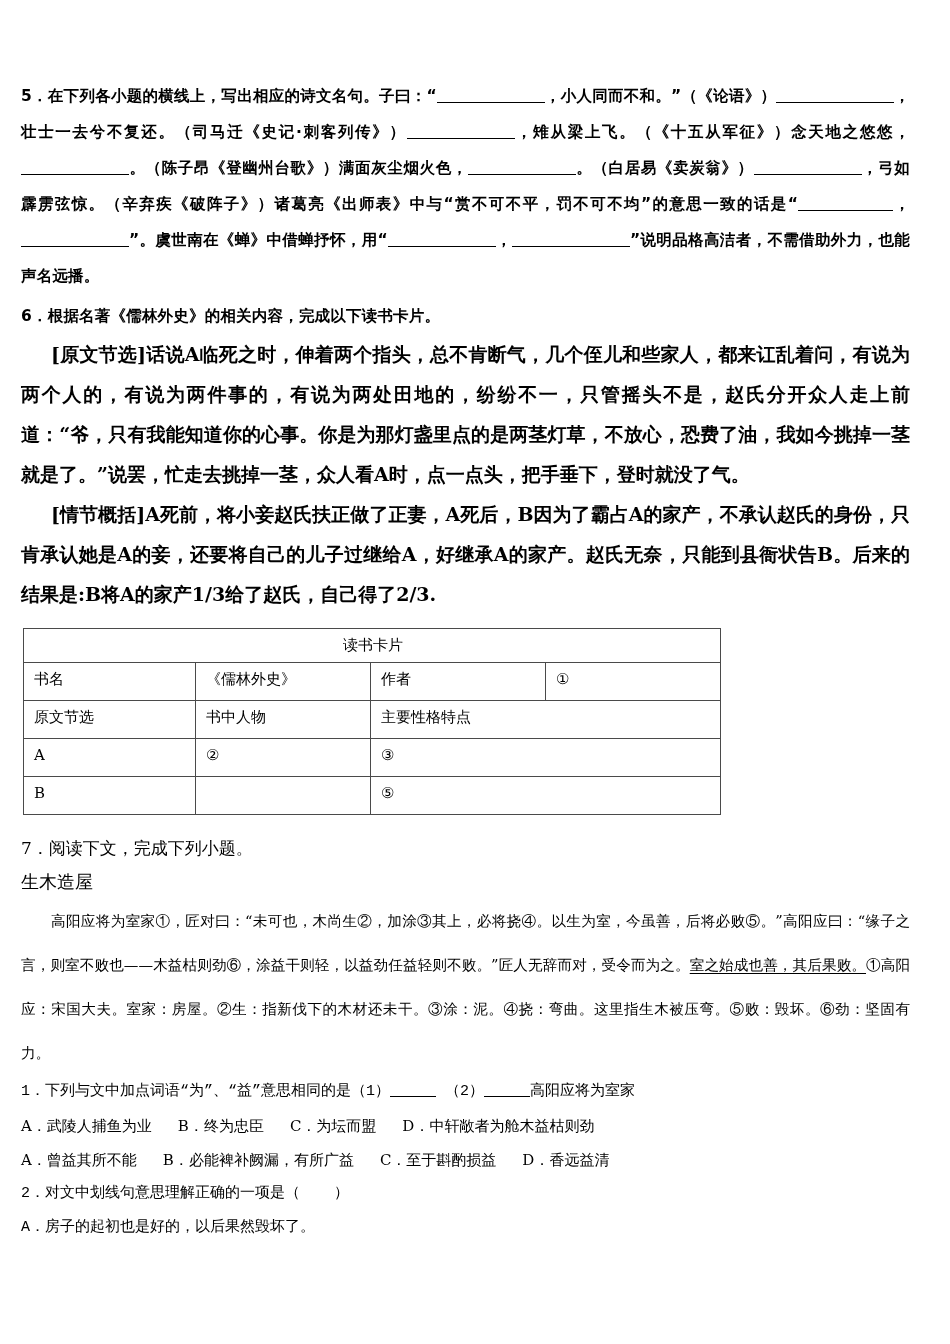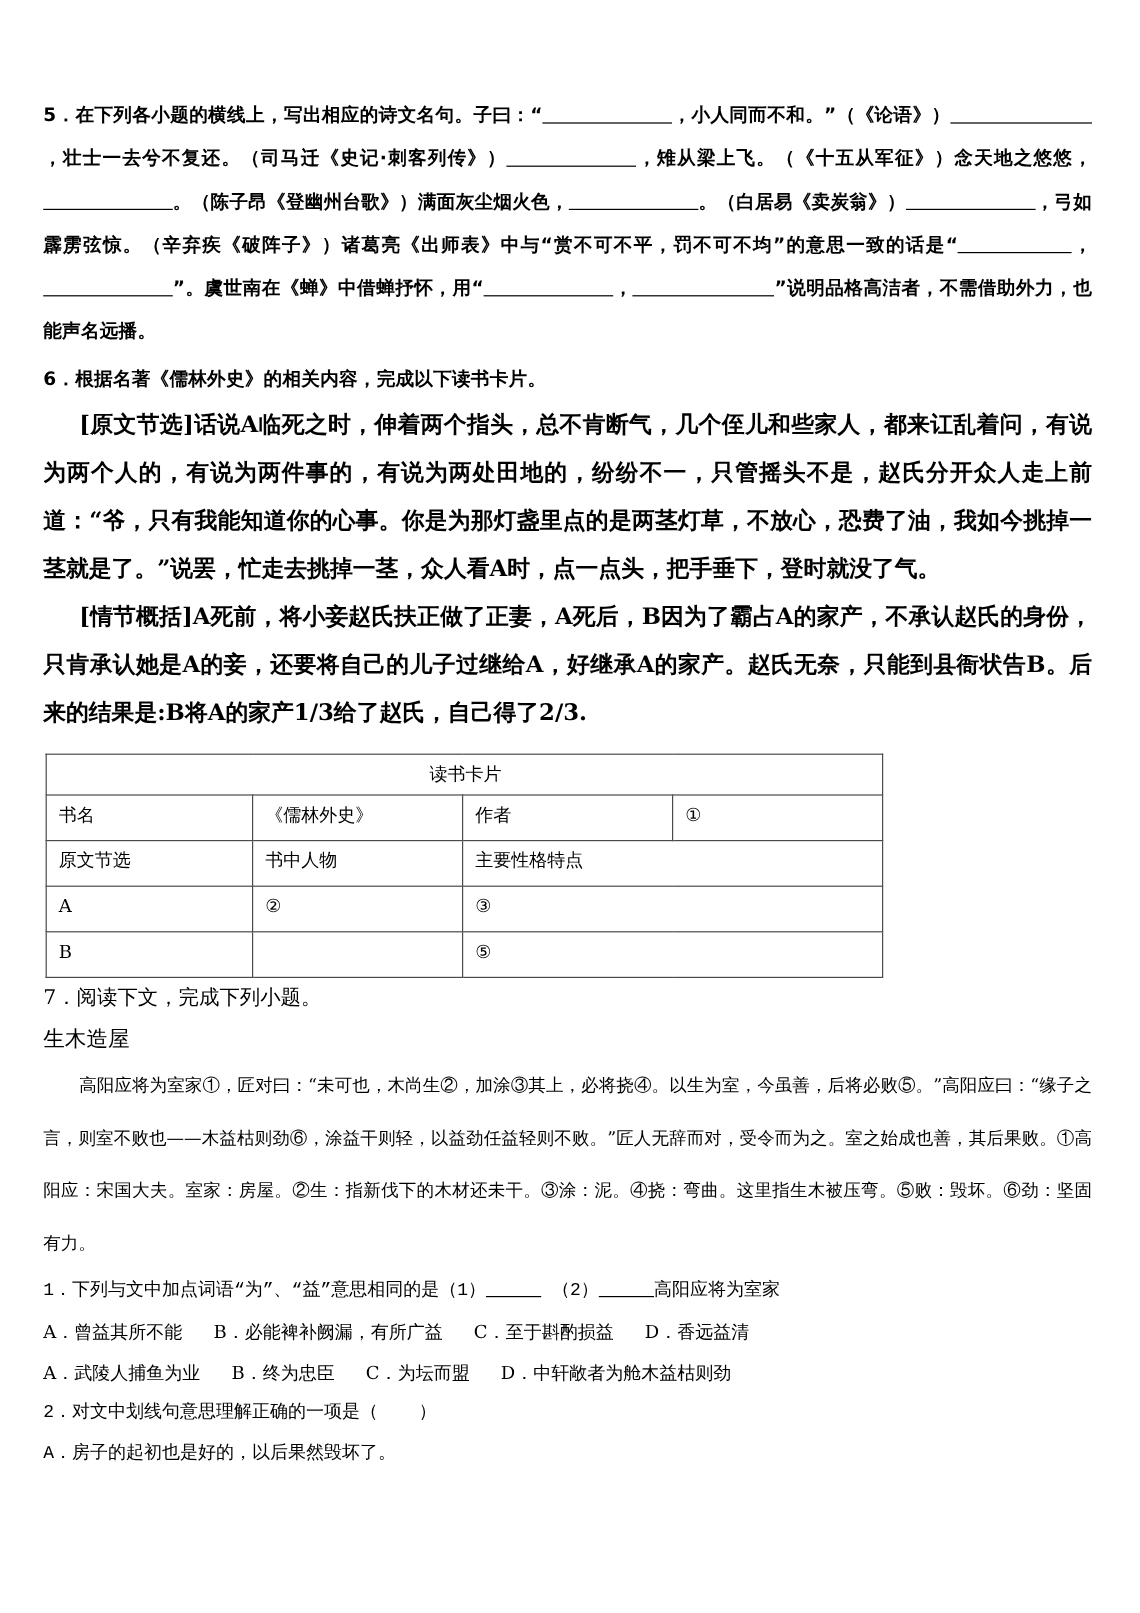--- a/index.html
+++ b/index.html
@@ -12,21 +12,21 @@
     height: 1344px;
     font-family: "DejaVu Sans", "Liberation Sans", sans-serif;
     color: #000000;
     overflow: hidden;
   }
   .page {
     position: relative;
     width: 950px;
     height: 1344px;
     box-sizing: border-box;
-    padding: 78px 40px 0 36px;
+    padding: 78px 40px 0 21px;
   }
 
   
   .p {
     font-size: 15.5px;
     line-height: 36px;
     letter-spacing: 0.2px;
     text-align: justify;
     margin: 0;
     font-weight: bold;
@@ -58,21 +58,21 @@
     text-align: justify;
     word-break: break-all;
     margin: 0;
   }
   .excerpt.indent { text-indent: 30px; }
 
   
   table.readcard {
     border-collapse: collapse;
     width: 697px;
-    margin: 14px 0 0 2px;
+    margin: 14px 0 16px 2px;
     table-layout: fixed;
   }
   table.readcard td {
     border: 1px solid #4a4a4a;
     font-size: 15px;
     font-family: "DejaVu Serif", "Liberation Serif", serif;
     padding: 7px 8px 7px 10px;
     vertical-align: top;
     height: 38px;
     box-sizing: border-box;
@@ -113,21 +113,21 @@
   .classical {
     font-family: "DejaVu Serif", "Liberation Serif", serif;
     font-size: 14.6px;
     line-height: 44px;
     margin: 0;
     text-align: justify;
     word-break: break-all;
   }
   .classical.indent { text-indent: 30px; }
 
-  .uline { text-underline-offset: 3px; }
+  .uline { text-decoration: underline; text-underline-offset: 3px; }
 
   .opt-row {
     font-family: "DejaVu Serif", "Liberation Serif", serif;
     font-size: 15px;
     line-height: 34px;
     margin: 0;
     white-space: nowrap;
   }
   .opt-gap { display: inline-block; width: 26px; }
 
@@ -202,25 +202,25 @@
 
   <div class="classical indent">
     <span>高阳应将为室家①，匠对曰：“未可也，木尚生②，加涂③其上，必将挠④。以生为室，今虽善，后将必败⑤。”高阳应曰：“缘子之言，则室不败也——木益枯则劲⑥，涂益干则轻，以益劲任益轻则不败。”匠人无辞而对，受令而为之。</span><span class="uline">室之始成也善，其后果败。</span><span>①高阳应：宋国大夫。室家：房屋。②生：指新伐下的木材还未干。③涂：泥。④挠：弯曲。这里指生木被压弯。⑤败：毁坏。⑥劲：坚固有力。</span>
   </div>
 
   <div class="qline">
     <span>1．</span><span>下列与文中加点词语“为”、“益”意思相同的是（1）</span><span class="blank w7"></span> <span>（2）</span><span class="blank w7"></span><span>高阳应将为室家</span>
   </div>
 
   <div class="opt-row">
+    <span><span>A．</span><span>武陵人捕鱼为业</span></span><span class="opt-gap"></span><span><span>B．</span><span>终为忠臣</span></span><span class="opt-gap"></span><span><span>C．</span><span>为坛而盟</span></span><span class="opt-gap"></span><span><span>D．</span><span>中轩敞者为舱木益枯则劲</span></span>
+  </div>
+
+  <div class="opt-row">
     <span><span>A．</span><span>曾益其所不能</span></span><span class="opt-gap"></span><span><span>B．</span><span>必能裨补阙漏，有所广益</span></span><span class="opt-gap"></span><span><span>C．</span><span>至于斟酌损益</span></span><span class="opt-gap"></span><span><span>D．</span><span>香远益清</span></span>
-  </div>
-
-  <div class="opt-row">
-    <span><span>A．</span><span>武陵人捕鱼为业</span></span><span class="opt-gap"></span><span><span>B．</span><span>终为忠臣</span></span><span class="opt-gap"></span><span><span>C．</span><span>为坛而盟</span></span><span class="opt-gap"></span><span><span>D．</span><span>中轩敞者为舱木益枯则劲</span></span>
   </div>
 
   <div class="qline">
     <span>2．</span><span>对文中划线句意思理解正确的一项是（</span><span class="paren-blank"></span><span>）</span>
   </div>
 
   <div class="qline">
     <span>A．</span><span>房子的起初也是好的，以后果然毁坏了。</span>
   </div>
 

